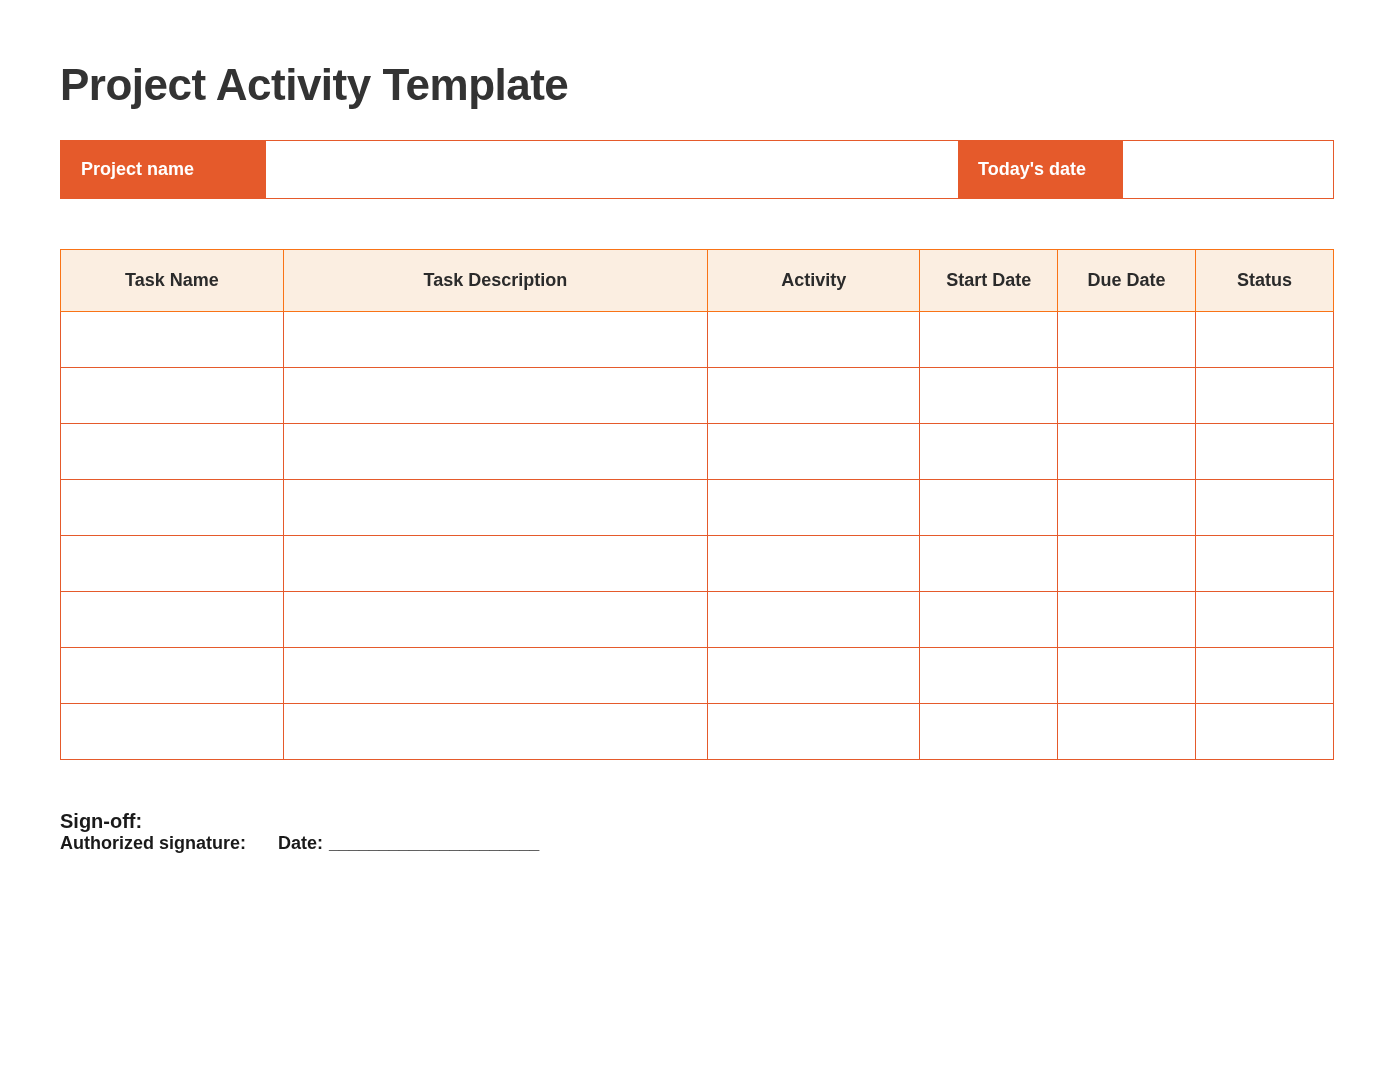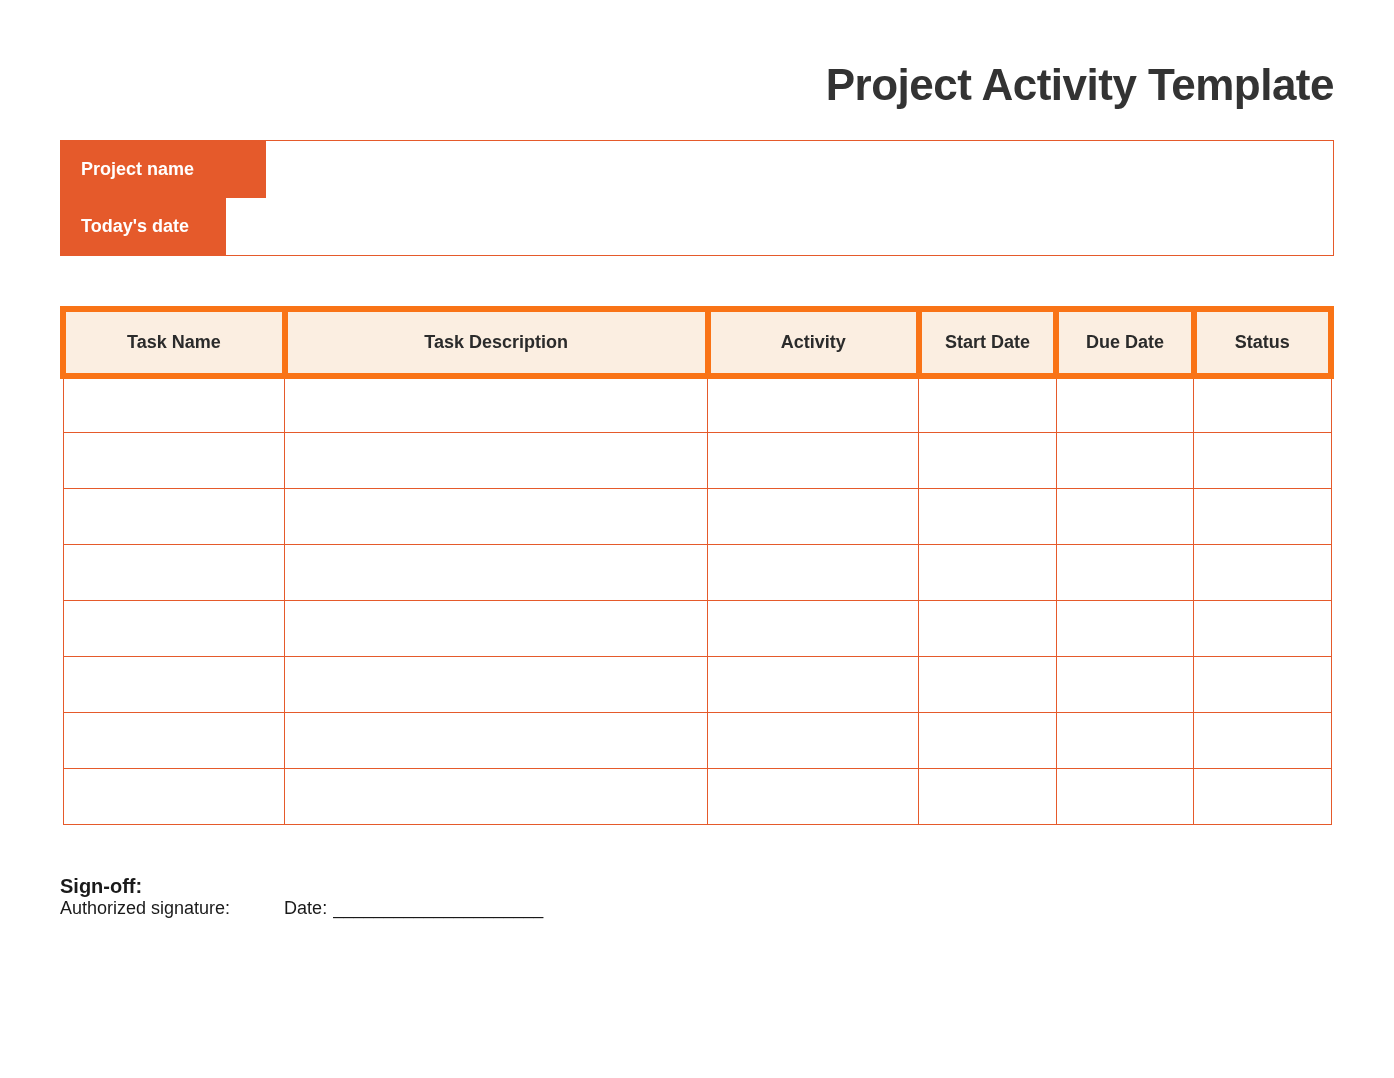--- a/index.html
+++ b/index.html
@@ -12,27 +12,25 @@
       background: #ffffff;
       padding: 60px 60px 40px 60px;
       width: 1394px;
     }
     .title {
       font-size: 44px;
       font-weight: 800;
       color: #333333;
       margin-bottom: 30px;
       letter-spacing: -0.5px;
-      text-align: right;
     }
     .info-bar {
       display: flex;
       border: 1px solid #e55a2b;
       margin-bottom: 50px;
-      flex-direction: column;
     }
     .info-label {
       background: #e55a2b;
       color: #ffffff;
       font-weight: 600;
       font-size: 18px;
       padding: 18px 20px;
       display: flex;
       align-items: center;
     }
@@ -50,21 +48,21 @@
       width: 210px;
       background: #ffffff;
     }
     .tasks-table {
       width: 100%;
       border-collapse: collapse;
       margin-bottom: 50px;
     }
     .tasks-table th {
       background: #fbeee1;
-      border: 6px solid #f97316;
+      border: 1px solid #f97316;
       padding: 20px 12px;
       font-size: 18px;
       font-weight: 700;
       color: #2b2b2b;
       text-align: center;
     }
     .tasks-table td {
       border: 1px solid #e55a2b;
       height: 56px;
       background: #ffffff;
@@ -78,23 +76,23 @@
     .signoff-section {
       margin-top: 40px;
     }
     .signoff-header {
       font-size: 20px;
       font-weight: 700;
       color: #1a1a1a;
     }
     .signoff-line {
       display: flex;
-      gap: 54px;
+      gap: 32px;
       font-size: 18px;
-      font-weight: 400;
+      font-weight: 700;
       color: #1a1a1a;
     }
     .sig-field {
       display: flex;
       align-items: baseline;
       gap: 6px;
     }
     .sig-blank {
       letter-spacing: 0;
     }

